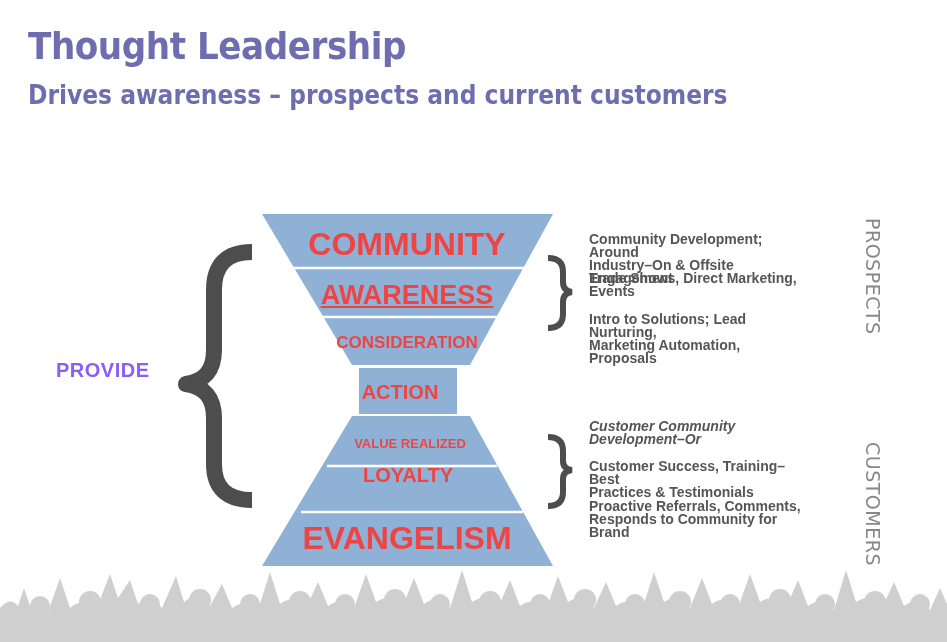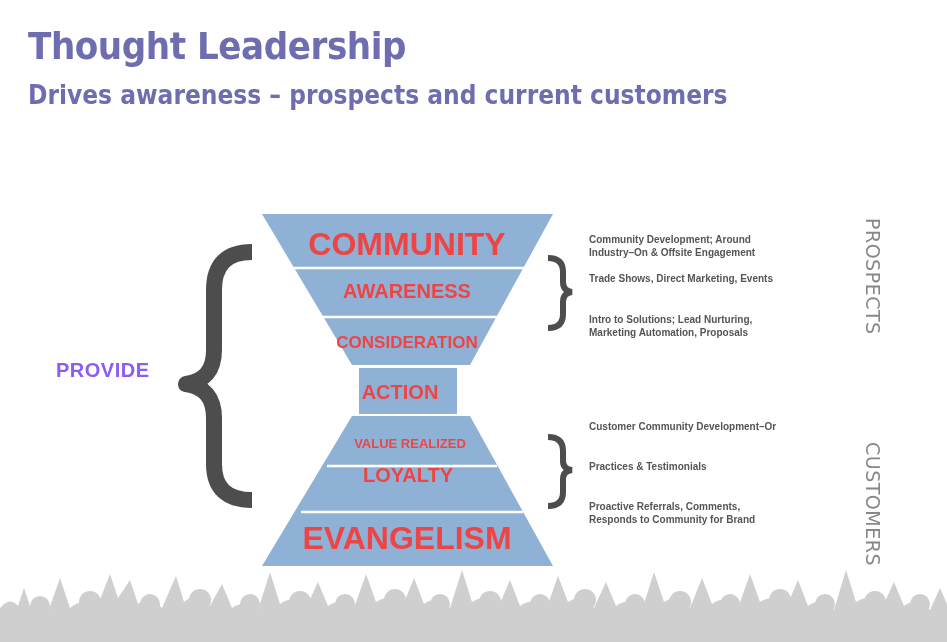--- a/index.html
+++ b/index.html
@@ -32,21 +32,21 @@
     }
     .provide {
       position: absolute; left: 56px; top: 360px; color: #8b5cf6;
       font-family: "Liberation Sans", sans-serif; font-weight: bold; line-height: 1;
     }
     .provide .l1 { font-size: 20px; display: block; letter-spacing: 0.5px; }
     .provide .l2 { font-size: 28px; display: block; margin-top: 1px; }
     .desc {
       position: absolute; left: 589px; color: #555555;
       font-family: "Liberation Sans", sans-serif; font-weight: bold;
-      font-size: 10px; line-height: 13px; width: 215px;
+      font-size: 14px; line-height: 13px; width: 215px;
     }
     .vlabel {
       position: absolute; color: #888888;
       font-family: "DejaVu Sans", sans-serif; font-size: 19px;
       writing-mode: vertical-rl; white-space: nowrap; letter-spacing: 0.5px;
     }
   </style>
 </head>
 <body>
 
@@ -91,21 +91,21 @@
   <line x1="301" y1="512" x2="523" y2="512" stroke="#ffffff" stroke-width="2.5"></line>
 
   <path d="M252 252 Q214 252 214 290 L214 350 Q214 380 186 384 Q214 388 214 418 L214 464 Q214 500 252 500" fill="none" stroke="#4d4d4d" stroke-width="16" stroke-linejoin="round"></path>
 
   <path d="M548 258 Q563 258 563 272 L563 282 Q563 291 572 292 Q563 293 563 302 L563 314 Q563 328 548 328" fill="none" stroke="#4d4d4d" stroke-width="6"></path>
 
   <path d="M548 437 Q563 437 563 451 L563 461 Q563 469 572 470 Q563 471 563 479 L563 492 Q563 506 548 506" fill="none" stroke="#4d4d4d" stroke-width="6"></path>
 </svg>
 
 <div class="stage-label" style="left:407px; top:226px; font-size:32px;">COMMUNITY</div>
-<div class="stage-label" style="left:407px; top:280px; font-size:20px;">AWARENESS</div>
+<div class="stage-label" style="left:407px; top:280px; font-size:27px;text-decoration:underline;">AWARENESS</div>
 <div class="stage-label" style="left:407px; top:333px; font-size:17px;">CONSIDERATION</div>
 <div class="stage-label" style="left:400px; top:381px; font-size:20px;">ACTION</div>
 <div class="stage-label" style="left:410px; top:436px; font-size:13px;">VALUE REALIZED</div>
 <div class="stage-label" style="left:408px; top:464px; font-size:20px;">LOYALTY</div>
 <div class="stage-label" style="left:407px; top:520px; font-size:32px;">EVANGELISM</div>
 
 <div class="provide">
   <span class="l1">PROVIDE</span>
 </div>
 
@@ -114,24 +114,25 @@
   <div>Industry–On &amp; Offsite Engagement</div>
 </div>
 <div class="desc" style="top:272px;">
   <div>Trade Shows, Direct Marketing, Events</div>
 </div>
 <div class="desc" style="top:313px;">
   <div>Intro to Solutions; Lead Nurturing,</div>
   <div>Marketing Automation, Proposals</div>
 </div>
 
-<div class="desc" style="top:420px;">
+<div class="desc" style="top:420px;font-style:italic;">
   <div>Customer Community Development–Or</div>
 </div>
 <div class="desc" style="top:460px;">
+  <div>Customer Success, Training–Best</div>
   <div>Practices &amp; Testimonials</div>
 </div>
 <div class="desc" style="top:500px;">
   <div>Proactive Referrals, Comments,</div>
   <div>Responds to Community for Brand</div>
 </div>
 
 <div class="vlabel" style="left:862px; top:218px;">PROSPECTS</div>
 <div class="vlabel" style="left:862px; top:442px;">CUSTOMERS</div>
 

